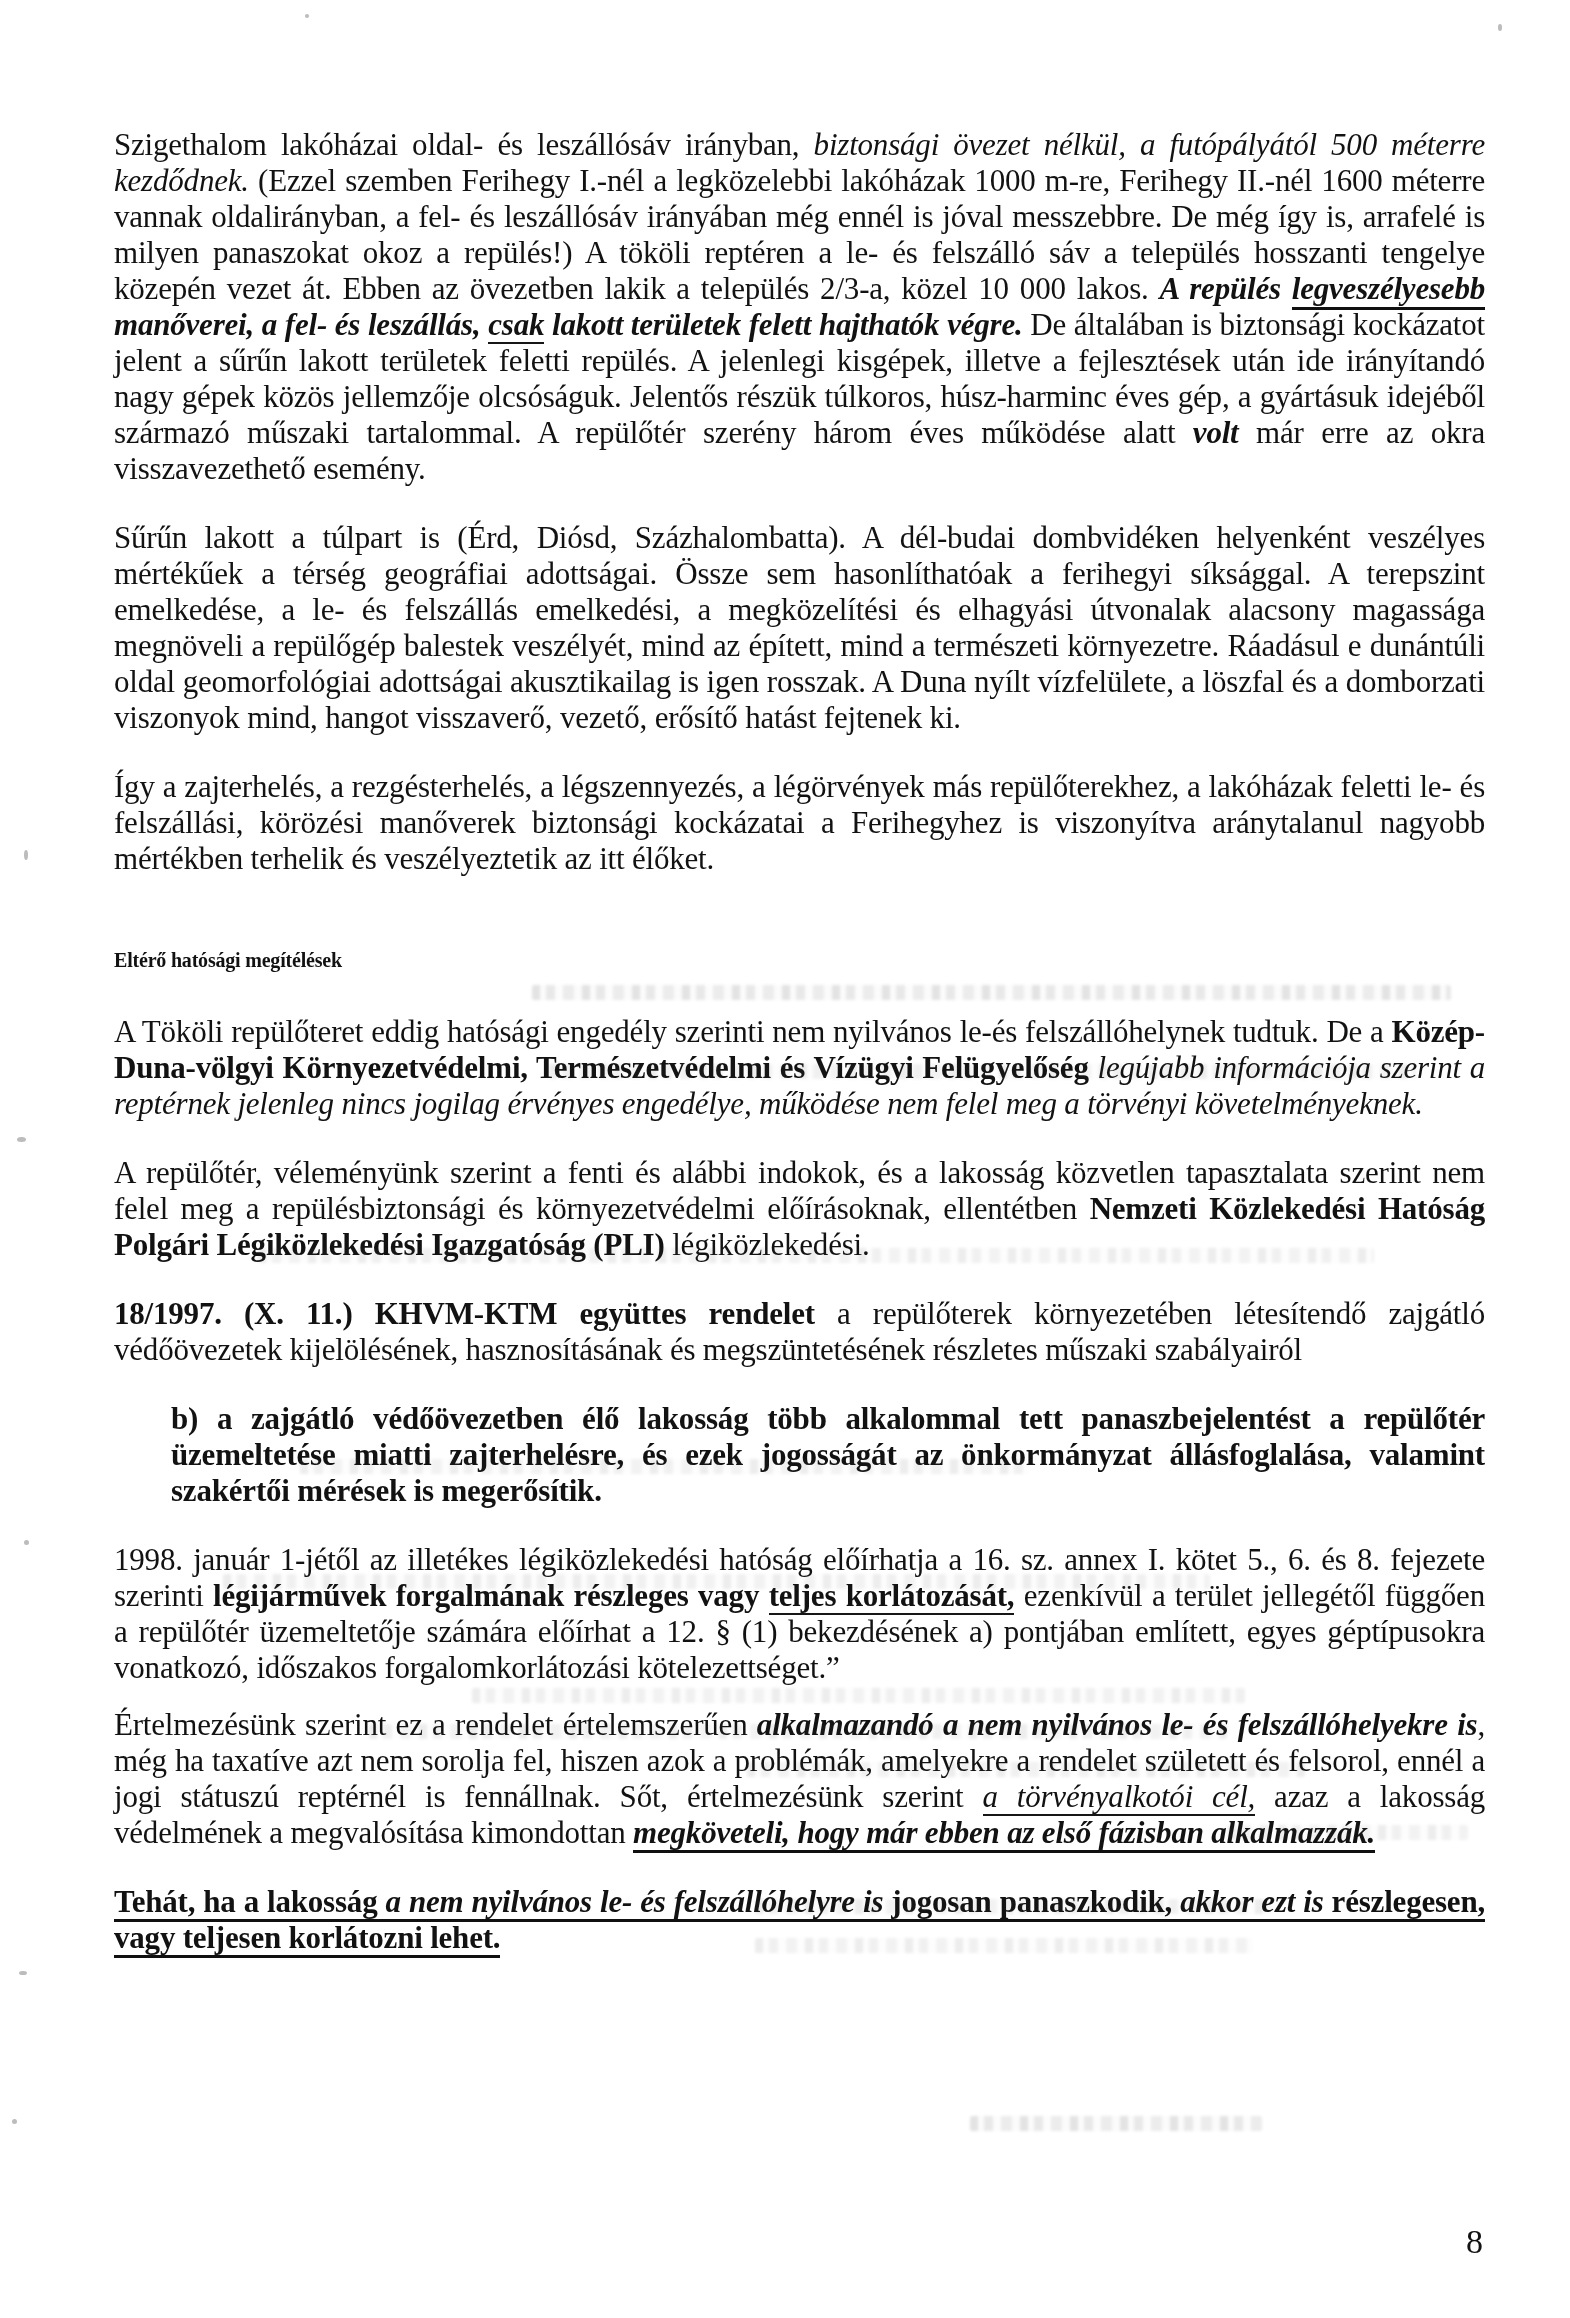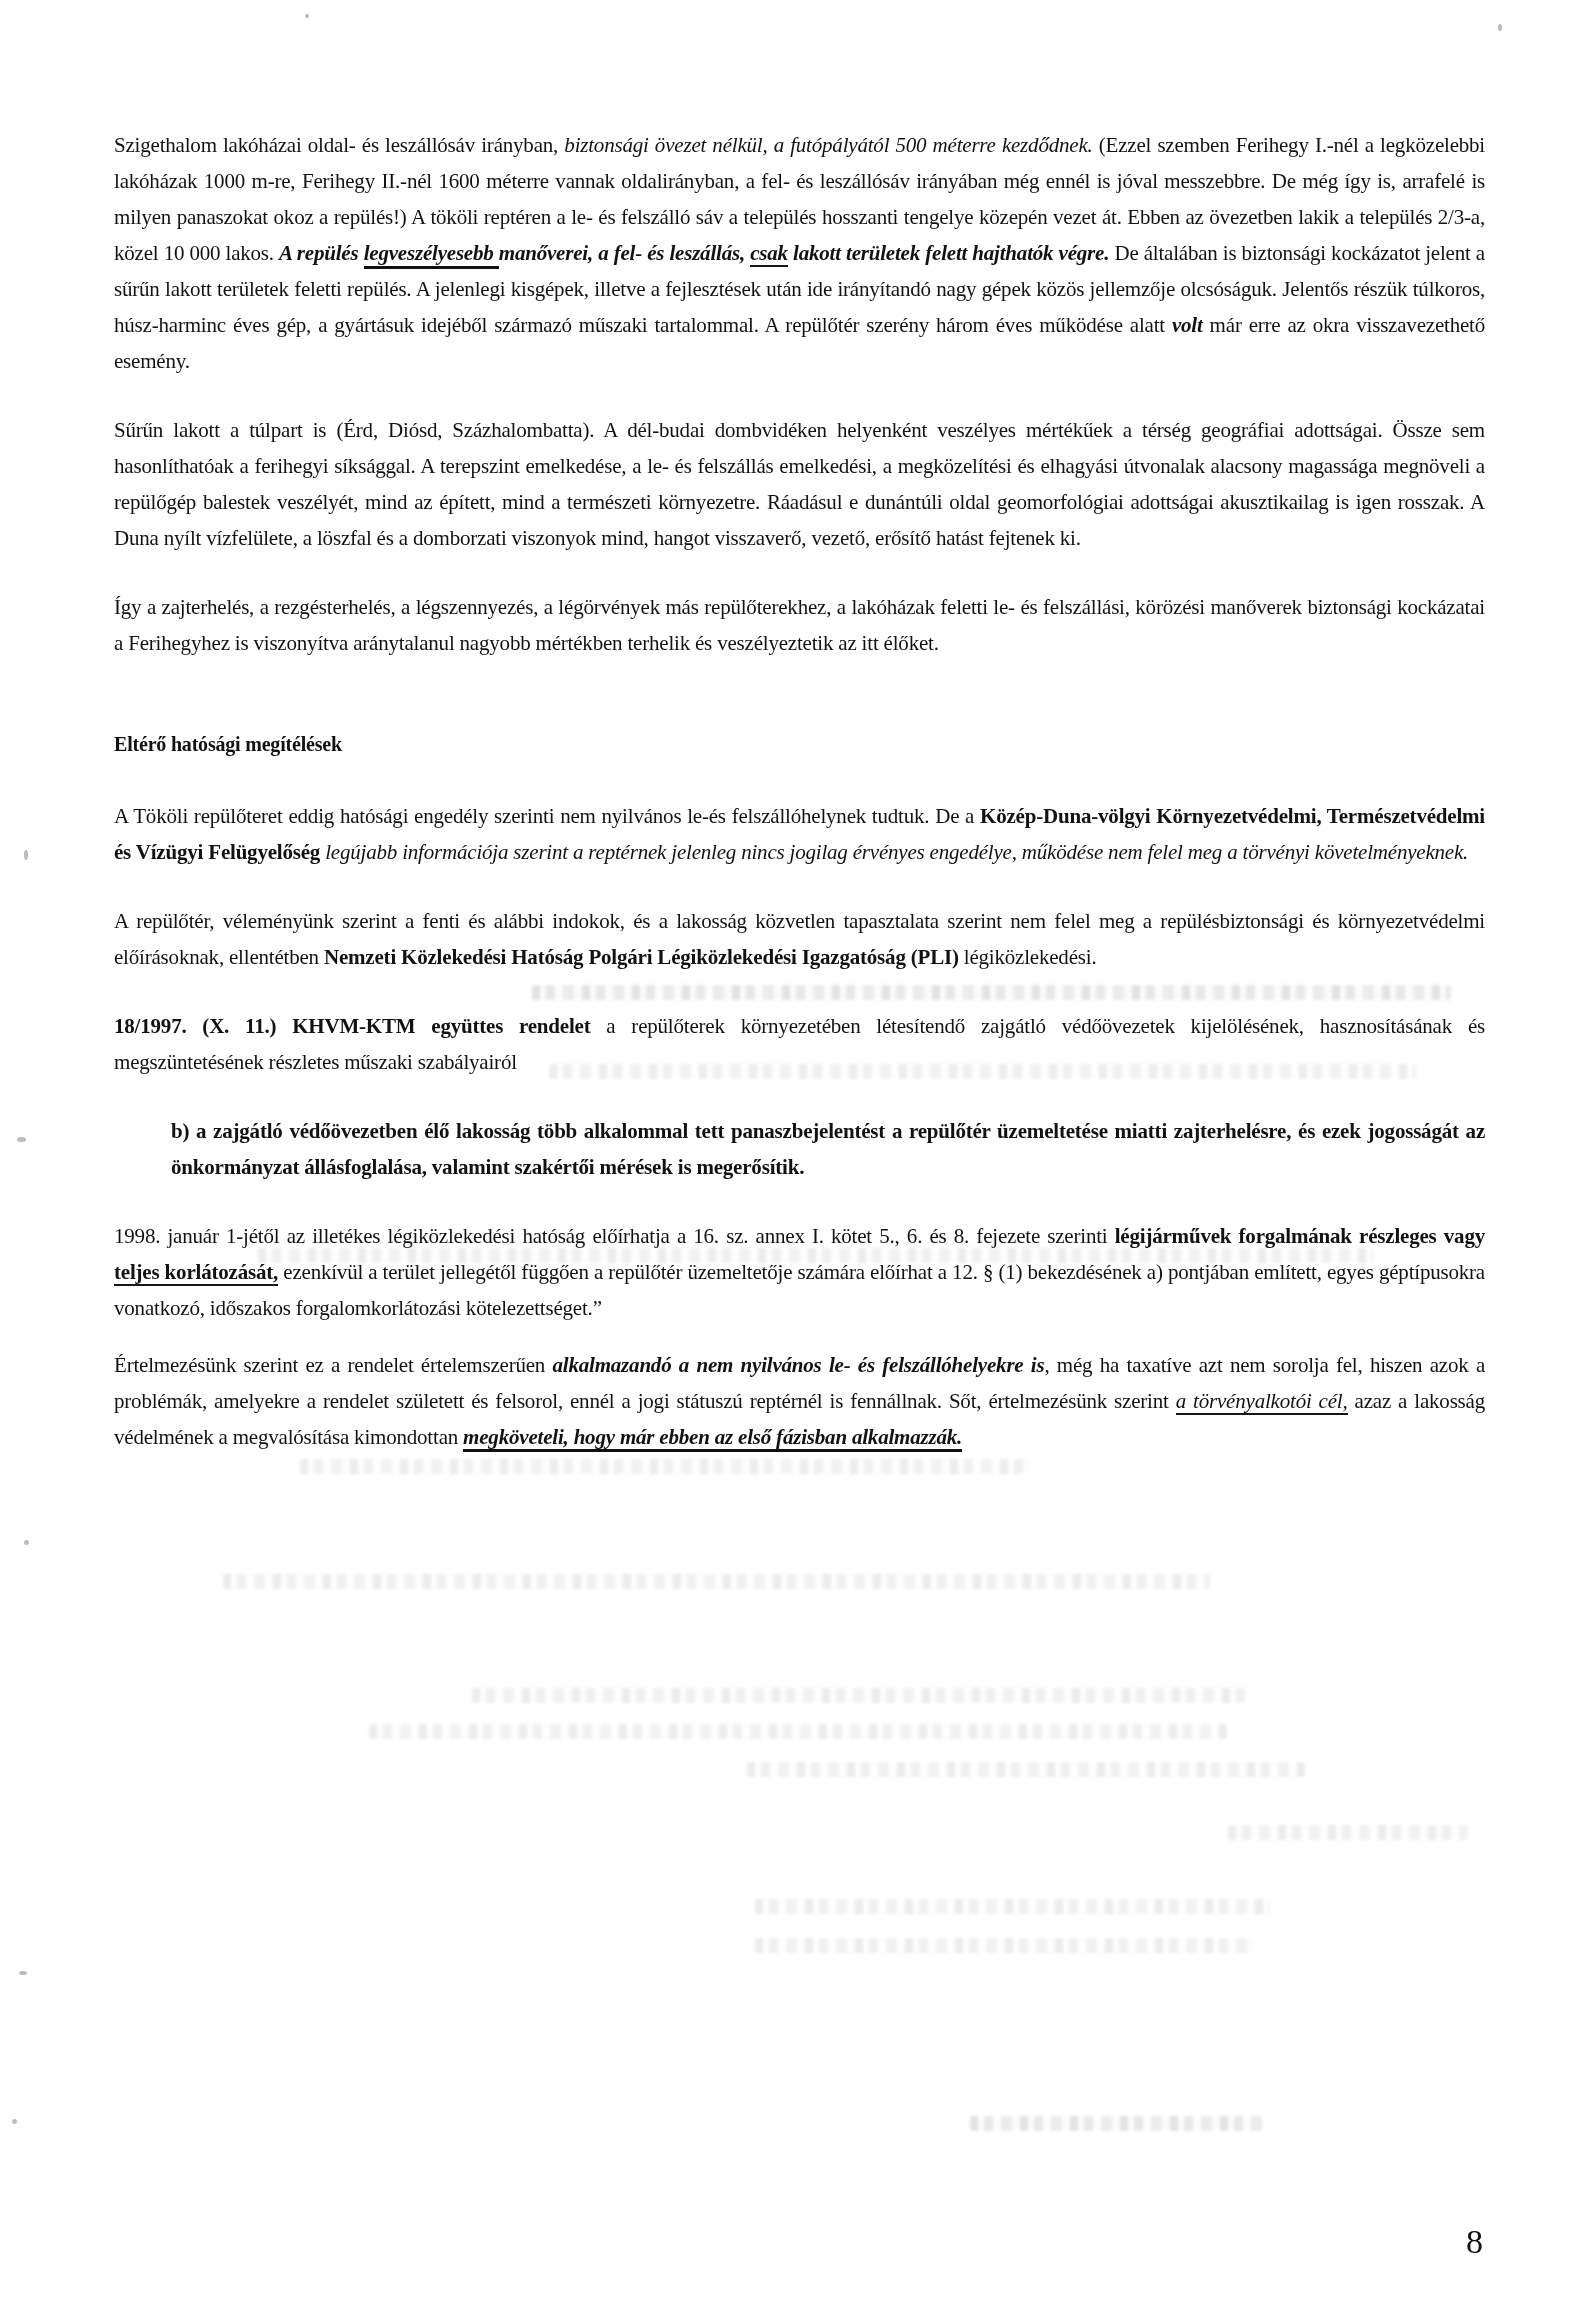--- a/index.html
+++ b/index.html
@@ -18,21 +18,21 @@
     color: #121212;
   }
   .text-column {
     position: absolute;
     left: 114px;
     top: 127px;
     width: 1371px;
   }
   .para {
     margin: 0 0 33px 0;
-    font-size: 21px;
+    font-size: 31px;
     line-height: 36px;
     text-align: justify;
     letter-spacing: -0.2px;
   }
   .para.no-gap { margin-bottom: 0; }
   .para.gap-sm { margin-bottom: 20.6px; }
   .para.indent {
     margin-left: 57px;
     font-weight: bold;
   }
@@ -92,20 +92,21 @@
     <p class="para"><span>Így a zajterhelés, a rezgésterhelés, a légszennyezés, a légörvények más repülőterekhez, a lakóházak feletti le- és felszállási, körözési manőverek biztonsági kockázatai a Ferihegyhez is viszonyítva aránytalanul nagyobb mértékben terhelik és veszélyeztetik az itt élőket.</span></p>
 
     <h2 class="heading">Eltérő hatósági megítélések</h2>
 
     <p class="para"><span>A Tököli repülőteret eddig hatósági engedély szerinti nem nyilvános le-és felszállóhelynek tudtuk. De a </span><span class="r-b">Közép-Duna-völgyi Környezetvédelmi, Természetvédelmi és Vízügyi Felügyelőség</span><span> </span><span class="r-i">legújabb információja szerint a reptérnek jelenleg nincs jogilag érvényes engedélye, működése nem felel meg a törvényi követelményeknek.</span></p>
     <p class="para"><span>A repülőtér, véleményünk szerint a fenti és alábbi indokok, és a lakosság közvetlen tapasztalata szerint nem felel meg a repülésbiztonsági és környezetvédelmi előírásoknak, ellentétben </span><span class="r-b">Nemzeti Közlekedési Hatóság Polgári Légiközlekedési Igazgatóság (PLI)</span><span> légiközlekedési.</span></p>
     <p class="para"><span class="r-b">18/1997. (X. 11.) KHVM-KTM együttes rendelet</span><span> a repülőterek környezetében létesítendő zajgátló védőövezetek kijelölésének, hasznosításának és megszüntetésének részletes műszaki szabályairól</span></p>
     <p class="para indent"><span>b) a zajgátló védőövezetben élő lakosság több alkalommal tett panaszbejelentést a repülőtér üzemeltetése miatti zajterhelésre, és ezek jogosságát az önkormányzat állásfoglalása, valamint szakértői mérések is megerősítik.</span></p>
     <p class="para gap-sm"><span>1998. január 1-jétől az illetékes légiközlekedési hatóság előírhatja a 16. sz. annex I. kötet 5., 6. és 8. fejezete szerinti </span><span class="r-b">légijárművek forgalmának részleges vagy </span><span class="r-b r-u">teljes korlátozását,</span><span> ezenkívül a terület jellegétől függően a repülőtér üzemeltetője számára előírhat a 12. § (1) bekezdésének a) pontjában említett, egyes géptípusokra vonatkozó, időszakos forgalomkorlátozási kötelezettséget.”</span></p>
     <p class="para"><span>Értelmezésünk szerint ez a rendelet értelemszerűen </span><span class="r-b r-i">alkalmazandó a nem nyilvános le- és felszállóhelyekre is</span><span>, még ha taxatíve azt nem sorolja fel, hiszen azok a problémák, amelyekre a rendelet született és felsorol, ennél a jogi státuszú reptérnél is fennállnak. Sőt, értelmezésünk szerint </span><span class="r-i r-u">a törvényalkotói cél,</span><span> azaz a lakosság védelmének a megvalósítása kimondottan </span><span class="r-b r-i r-U">megköveteli, hogy már ebben az első fázisban alkalmazzák. </span></p>
+    <p class="para"><span class="r-b r-U">Tehát, ha a lakosság </span><span class="r-b r-i r-U">a nem nyilvános le- és felszállóhelyre is</span><span class="r-b r-U"> jogosan panaszkodik, </span><span class="r-b r-i r-U">akkor ezt is</span><span class="r-b r-U"> részlegesen, vagy teljesen korlátozni lehet. </span></p>
   </div>
 
   <div class="page-number">8</div>
 
   <div class="ghost" style="left:532px;  top:985px; width:919px;"></div>
   <div class="ghost light" style="left:549px;  top:1064px; width:867px;"></div>
   <div class="ghost light" style="left:258px;  top:1248px; width:1116px;"></div>
   <div class="ghost light" style="left:300px;  top:1459px; width:730px;"></div>
   <div class="ghost light" style="left:223px;  top:1574px; width:987px;"></div>
   <div class="ghost light" style="left:472px;  top:1688px; width:773px;"></div>

